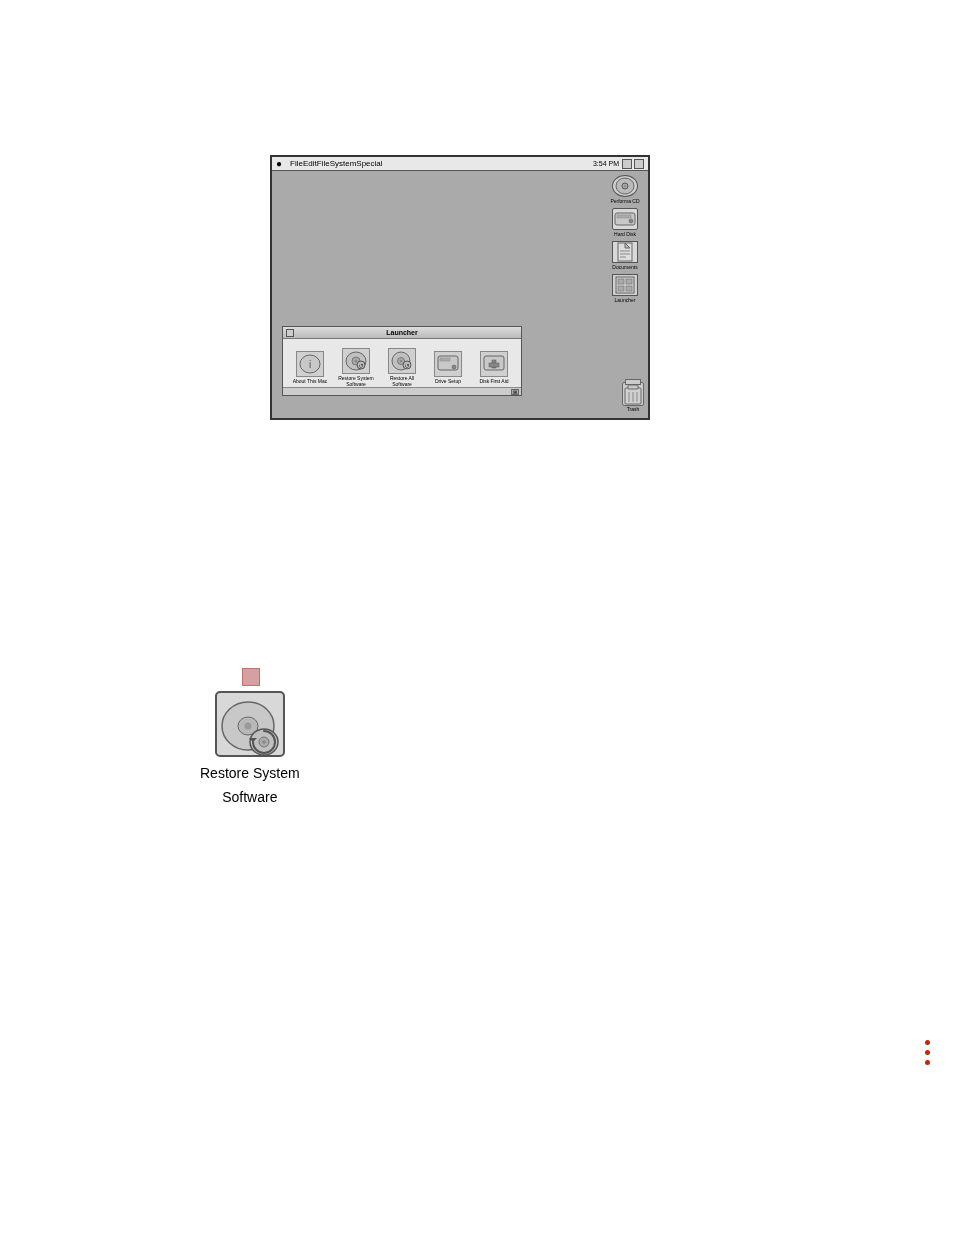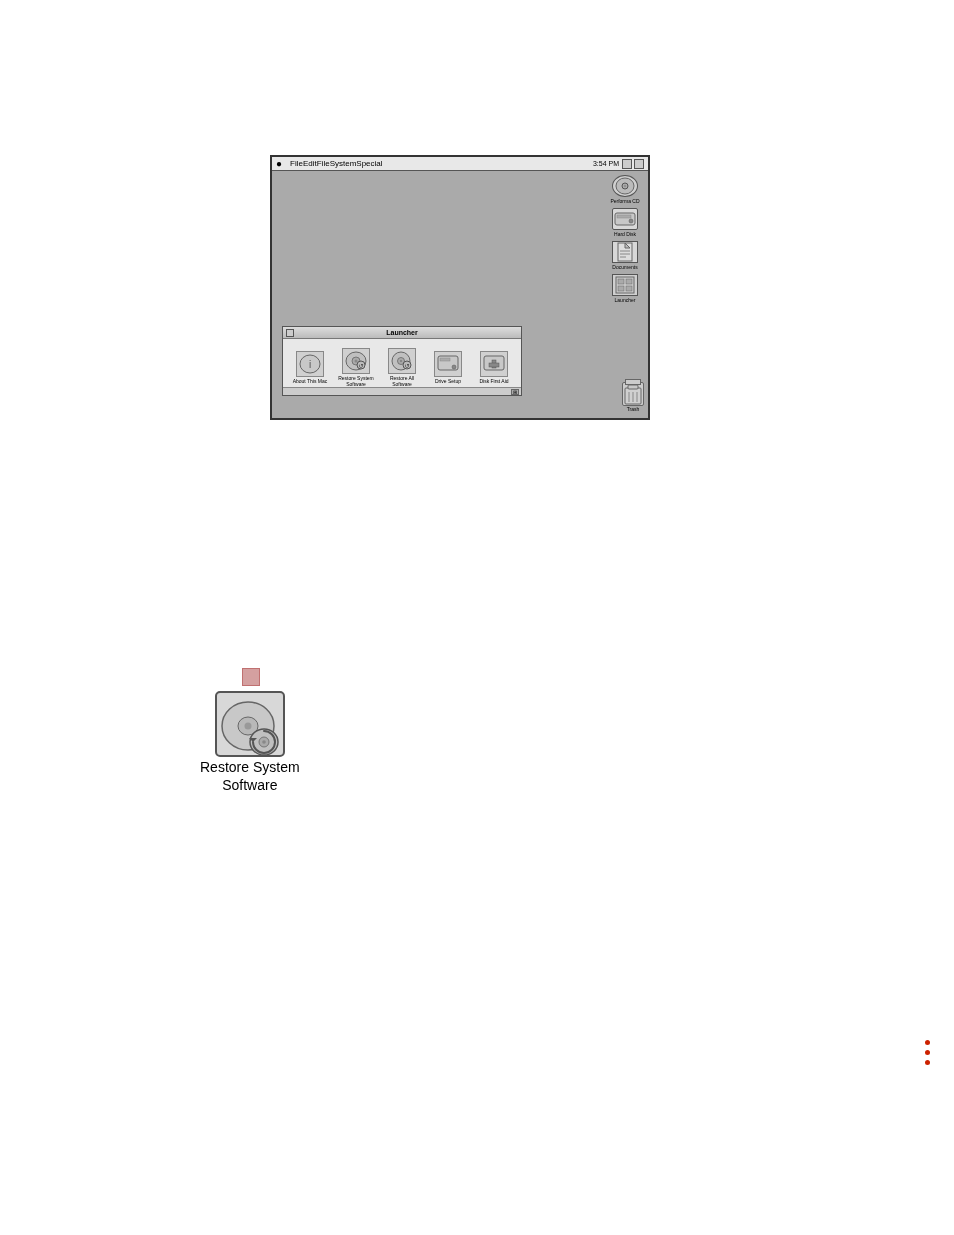--- a/index.html
+++ b/index.html
@@ -245,20 +245,21 @@
       width: 72px;
       height: 68px;
     }
 
     .large-icon-label {
       font-family: "Chicago", "Geneva", Arial, sans-serif;
       font-size: 14px;
       font-weight: normal;
       color: #000;
       text-align: center;
+      margin-top: 6px;
       line-height: 1.3;
     }
 
     
     .dots-indicator {
       position: absolute;
       bottom: 170px;
       right: 24px;
       display: flex;
       flex-direction: column;

